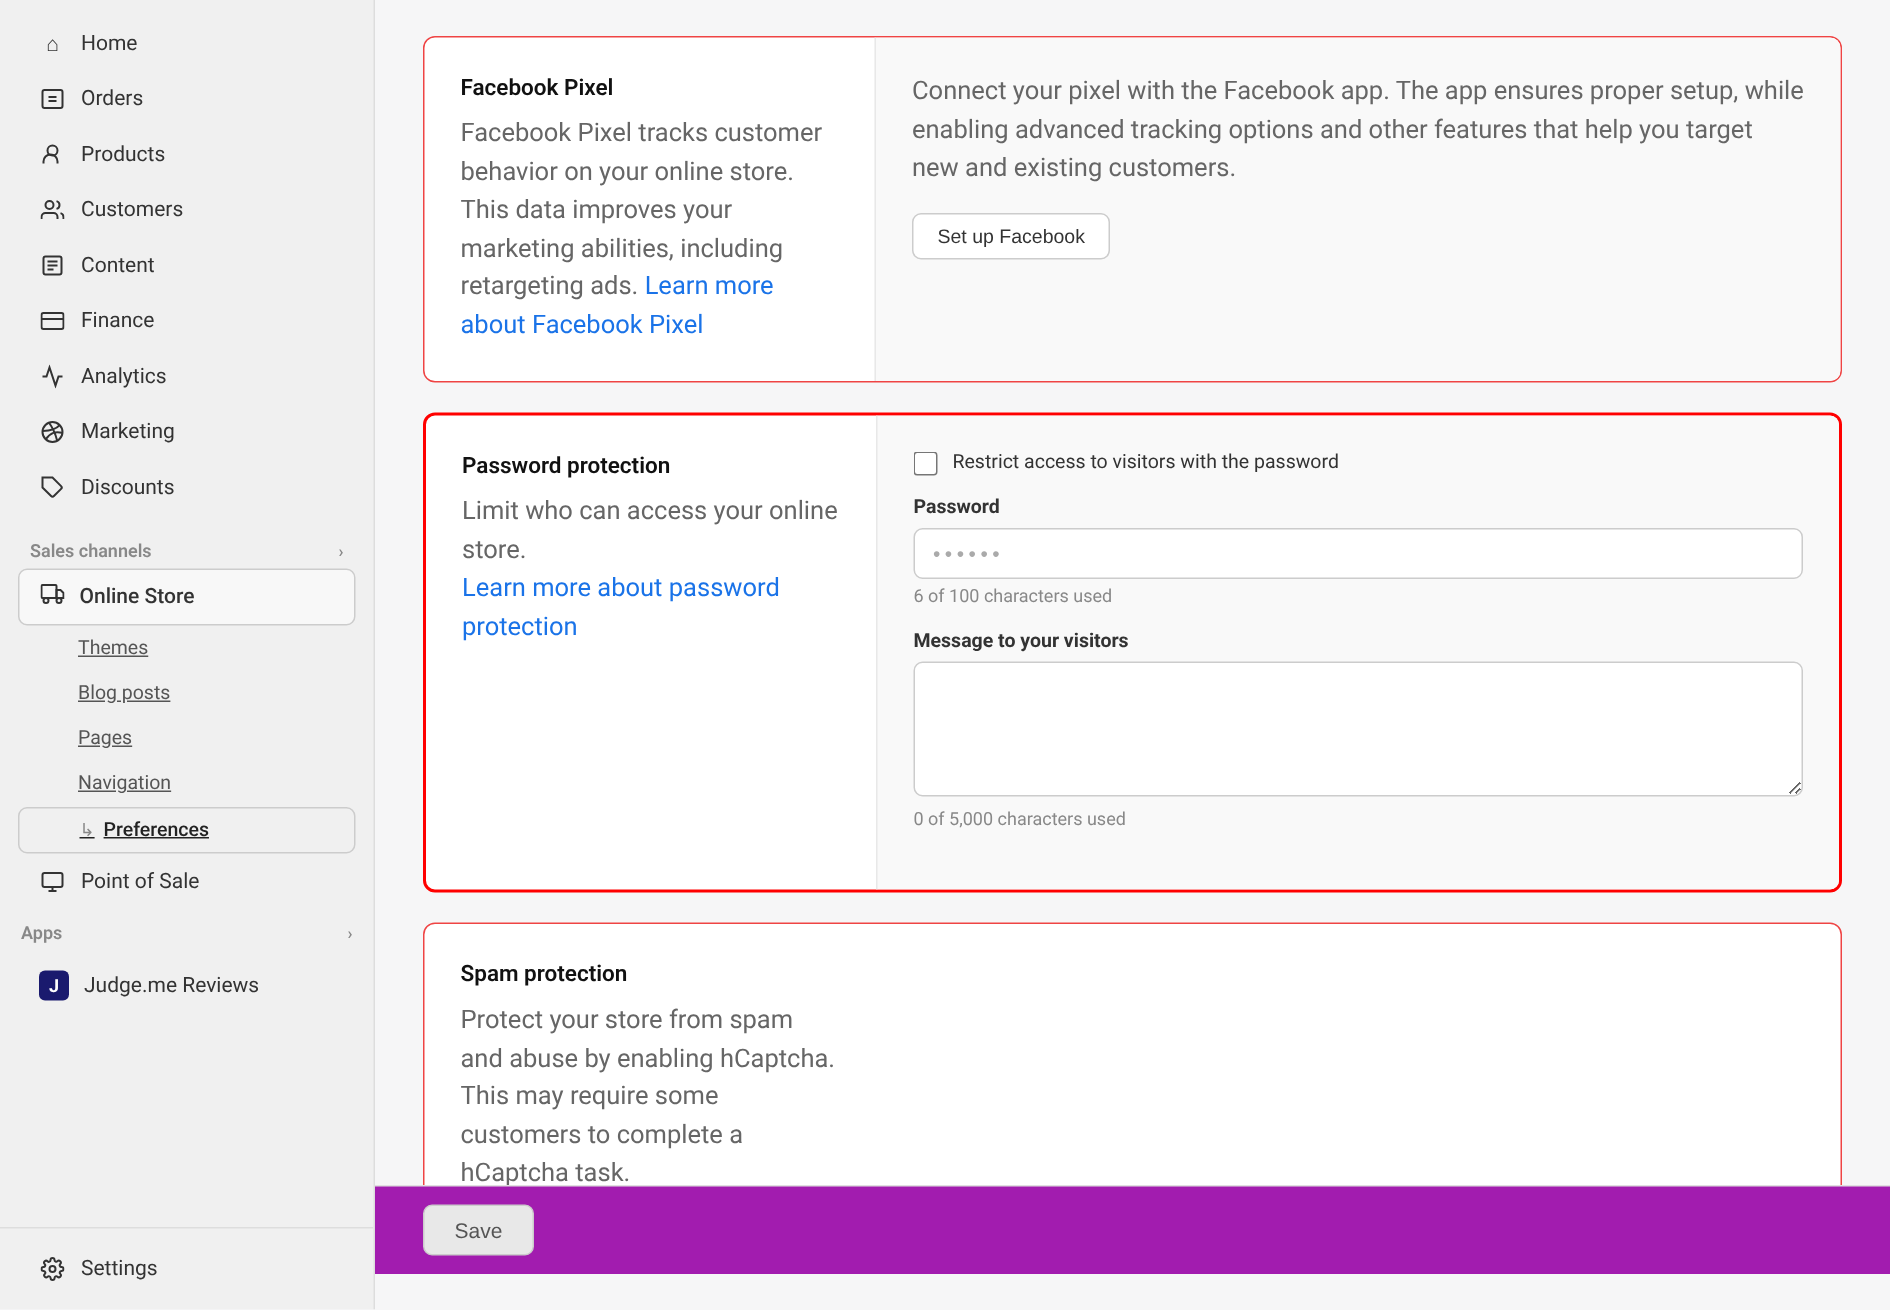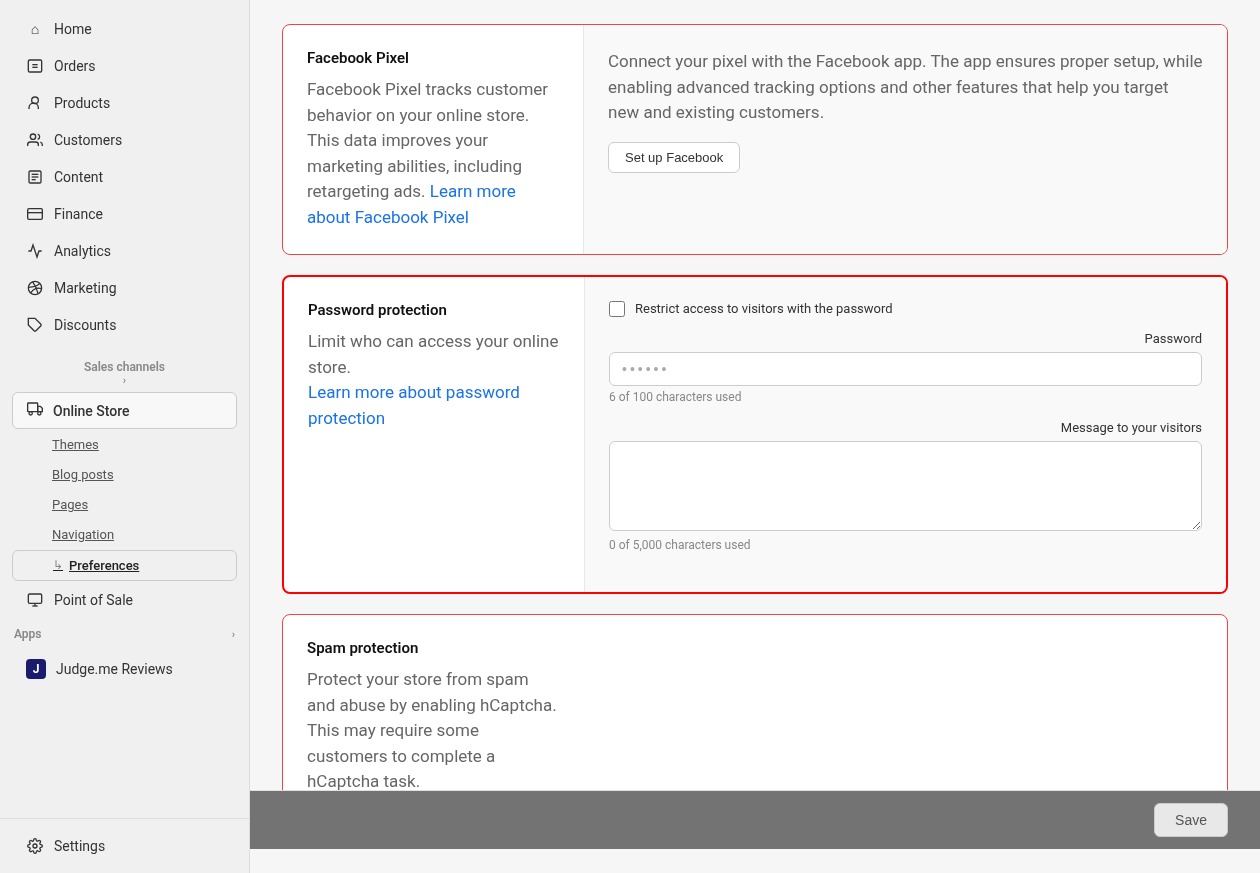--- a/index.html
+++ b/index.html
@@ -42,23 +42,22 @@
     }
     .sidebar-item .icon { width: 18px; height: 18px; display: inline-flex; align-items: center; justify-content: center; flex-shrink: 0; }
 
     .sidebar-section-label {
       font-size: 12px;
       font-weight: 600;
       color: #888;
       padding: 10px 20px 4px;
       text-transform: none;
       display: flex;
-      align-items: center;
+      align-items: flex-end;
       justify-content: space-between;
-      flex-direction: column;
     }
 
     .sidebar-sub-item {
       display: flex;
       align-items: flex-start;
       padding: 7px 14px 7px 40px;
       cursor: pointer;
       border-radius: 6px;
       margin: 1px 6px;
       font-size: 13px;
@@ -140,25 +139,24 @@
     .card-highlighted {
       border: 2.5px solid red;
     }
 
     .form-group {
       margin-bottom: 16px;
     }
 
     .form-label {
       font-size: 13px;
-      font-weight: 400;
+      font-weight: 700;
       color: #333;
       margin-bottom: 6px;
       display: block;
-      text-align: right;
     }
 
     .form-input {
       width: 100%;
       padding: 8px 12px;
       border: 1px solid #ccc;
       border-radius: 6px;
       font-size: 14px;
       background: #fff;
       color: #333;
@@ -216,25 +214,25 @@
       border: 1px solid #ccc;
       border-radius: 6px;
       font-size: 14px;
       cursor: pointer;
       color: #555;
     }
 
     .save-bar {
       position: sticky;
       bottom: 0;
-      background: #737373;
+      background: #a21caf;
       border-top: 1px solid #e0e0e0;
       padding: 12px 32px;
       display: flex;
-      justify-content: flex-end;
+      justify-content: flex-start;
       margin: 0 -32px -24px;
     }
 
     .chevron-right {
       font-size: 11px;
       color: #888;
     }
 
     .apps-section {
       display: flex;

